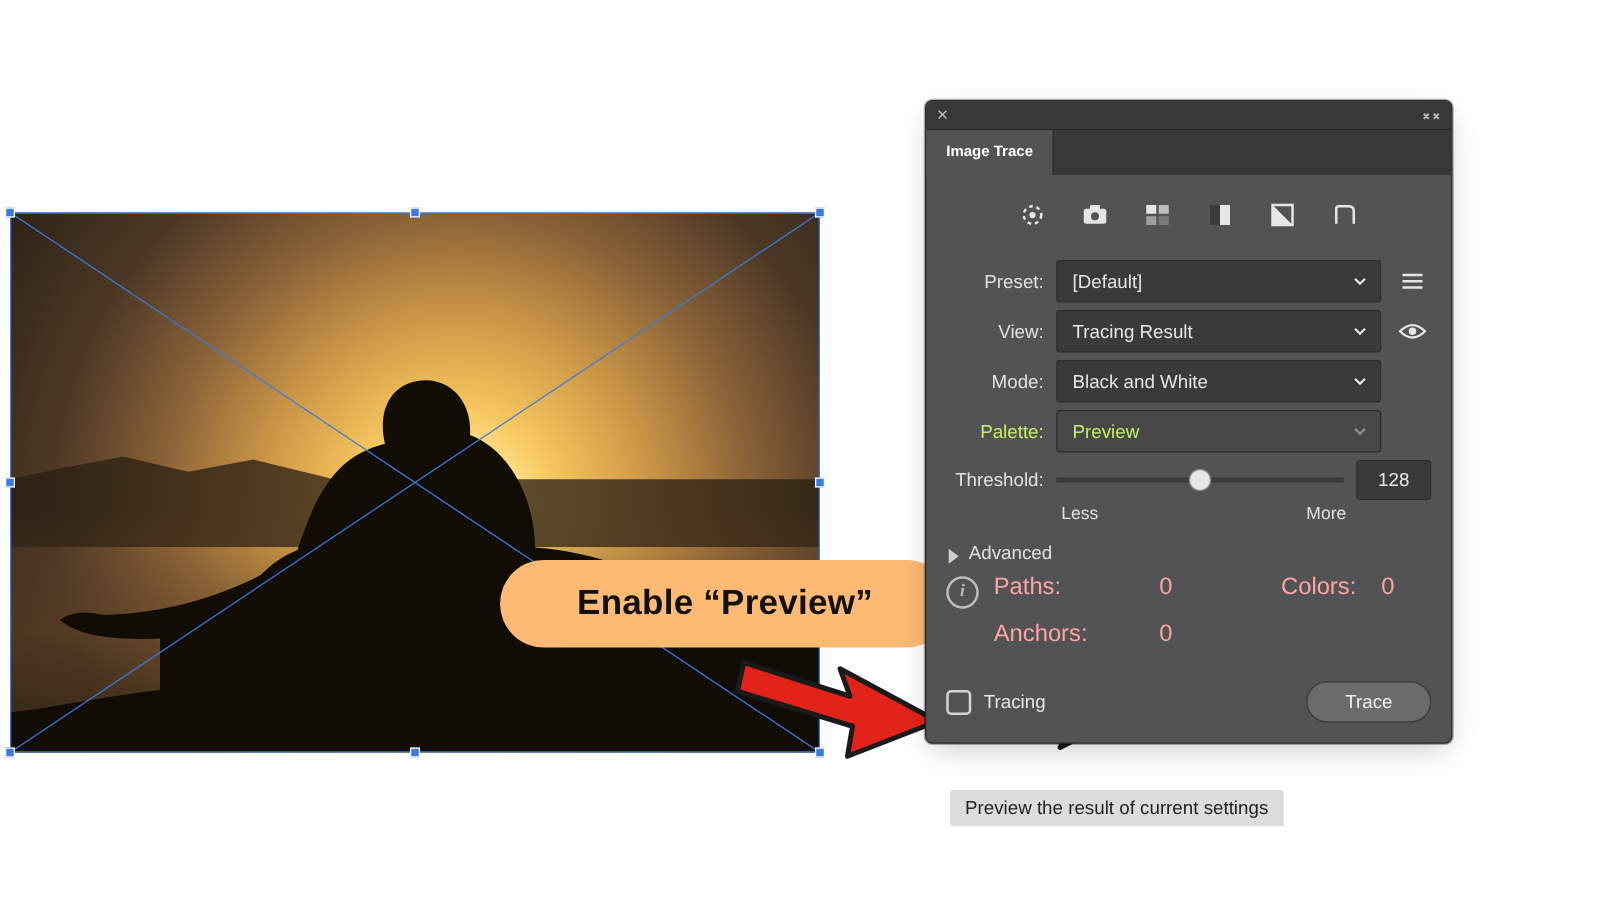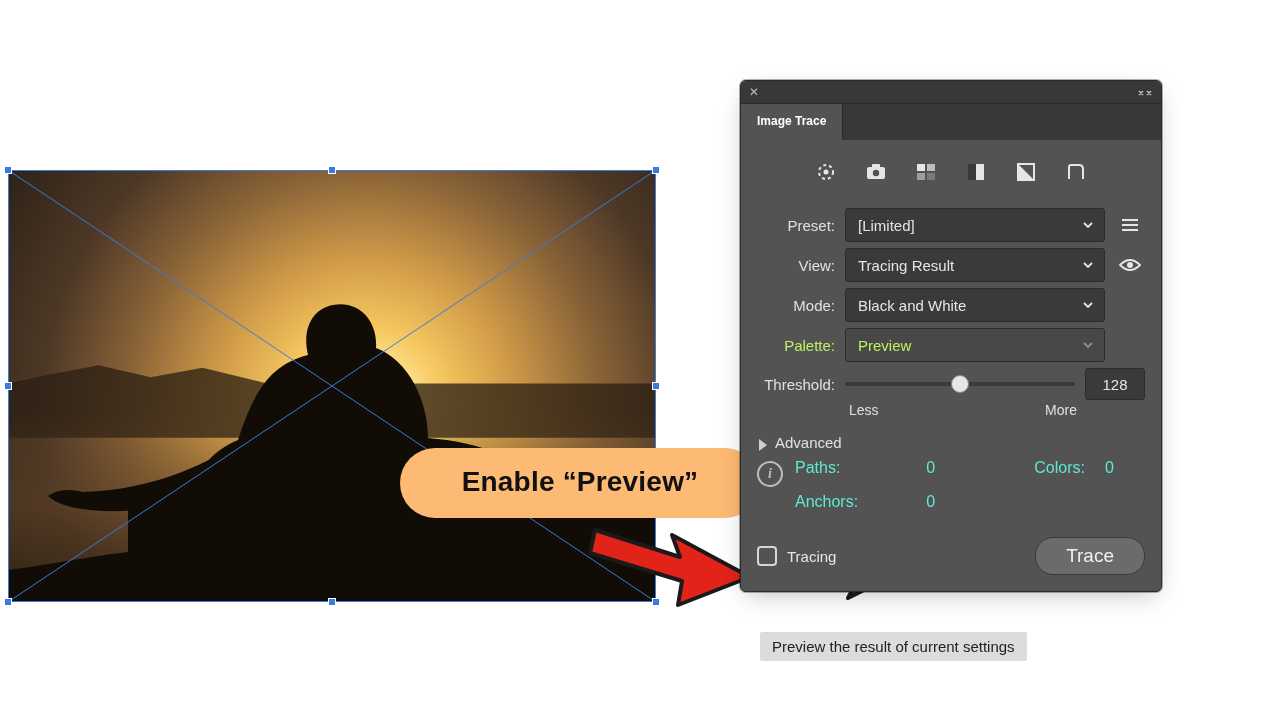--- a/index.html
+++ b/index.html
@@ -274,22 +274,22 @@
     font-style:italic;font-family:Georgia,serif;font-weight:700;color:#bdbdbd;
     font-size:14px;
     margin-top:2px;
   }
   .stats-grid{
     flex:1;
     display:grid;
     grid-template-columns:auto 40px auto 40px;
     row-gap:6px;
     column-gap:8px;
-    font-size:16px;
-    color:#5eead4;
+    font-size:19px;
+    color:#fca5a5;
     gap:16px;
   }
   .stats-grid .k{text-align:left;}
   .stats-grid .v{text-align:left;}
   .stats-grid .k2{text-align:right; padding-right:4px;}
 
   .footer-row{
     display:flex;
     align-items:center;
     justify-content:space-between;
@@ -306,21 +306,21 @@
     border-radius:4px;
     box-sizing:border-box;
     cursor:pointer;
   }
   .trace-btn{
     background:#6b6b6b;
     border:1px solid #3a3a3a;
     border-radius:18px;
     padding:7px 30px;
     color:#f0f0f0;
-    font-size:19px;
+    font-size:15px;
     cursor:pointer;
   }
 
   
   .tooltip{
     position:absolute;
     left:760px;
     top:632px;
     background:#dcdcdc;
     color:#222;
@@ -436,21 +436,21 @@
       <span class="ico">
         <svg width="24" height="24" viewBox="0 0 24 24">
             <path d="M5 19 L5 7 Q5 5 7 5 L15 5 Q19 5 19 9 L19 19" fill="none" stroke="#e6e6e6" stroke-width="2"></path>
           </svg>
       </span>
     </div>
 
     <div class="field-row">
       <span class="lbl">Preset:</span>
       <div class="dd">
-        <span>[Limited]</span>
+        <span>[Default]</span>
         <span class="chev">
             <svg width="12" height="12">
               <path d="M2 4 L6 8 L10 4" stroke="#e6e6e6" stroke-width="1.8" fill="none"></path>
             </svg>
           </span>
       </div>
       <span class="side-btn">
         <svg width="20" height="16">
             <line x1="2" y1="3" x2="18" y2="3" stroke="#e6e6e6" stroke-width="2"></line>
             <line x1="2" y1="8" x2="18" y2="8" stroke="#e6e6e6" stroke-width="2"></line>

